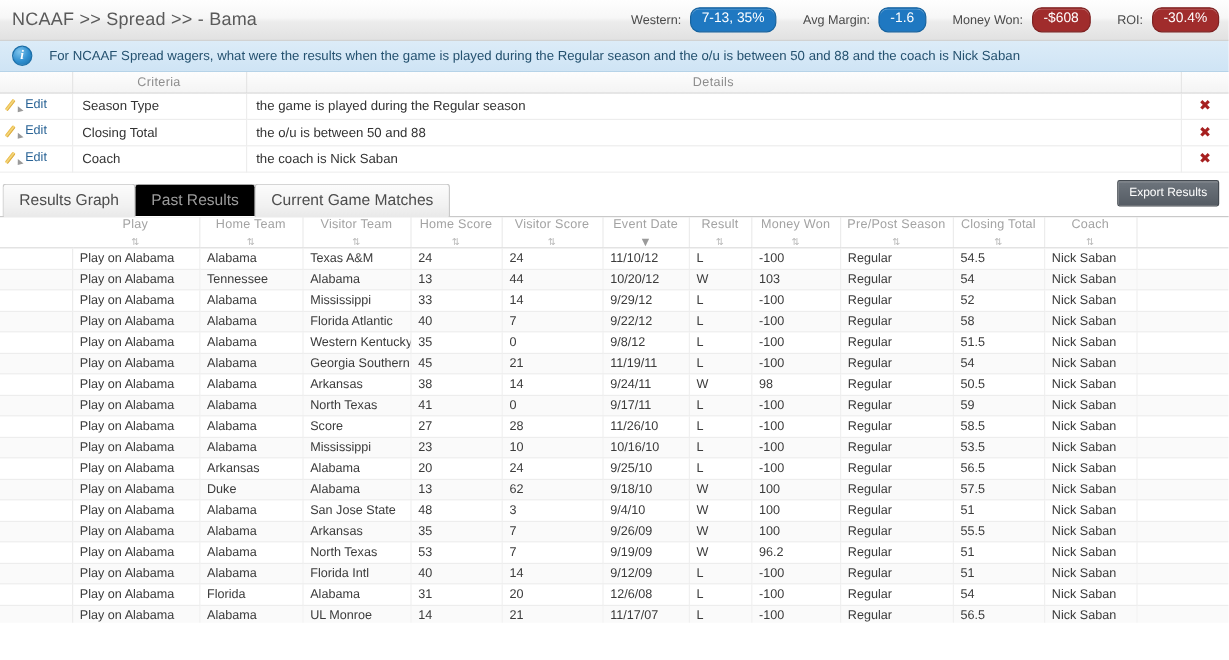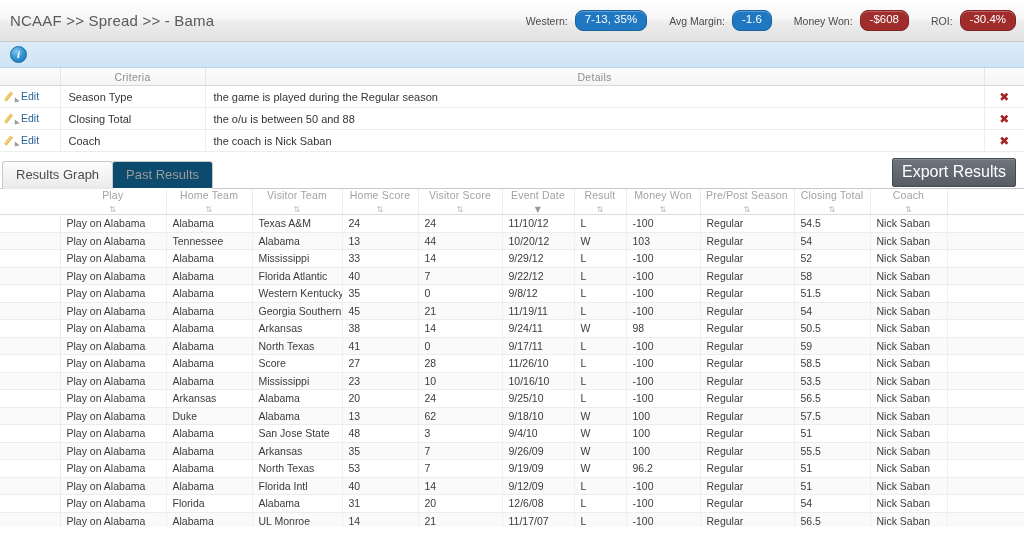--- a/index.html
+++ b/index.html
@@ -12,21 +12,21 @@
     height: 550px;
     overflow: hidden;
     font-family: "Liberation Sans", sans-serif;
     font-size: 11px;
     color: #333;
     -webkit-font-smoothing: antialiased;
   }
 
   
   .titlebar {
-    height: 42px;
+    height: 34px;
     box-sizing: border-box;
     background: linear-gradient(to bottom, #fefefe 0%, #f7f7f7 45%, #ececec 55%, #e2e2e2 100%);
     border-bottom: 1px solid #c8c8c8;
     display: flex;
     align-items: center;
     padding: 0 8px 0 10px;
     position: relative;
   }
   .page-title {
     font-size: 15px;
@@ -194,32 +194,32 @@
     background: linear-gradient(to bottom, #fcfcfc 0%, #f2f2f2 60%, #e9e9e9 100%);
     border: 1px solid #c9c9c9;
     border-bottom: none;
     border-radius: 3px 3px 0 0;
     margin-right: -1px;
     cursor: pointer;
     white-space: nowrap;
     top: 1px;
   }
   .tab.active {
-    background: #0c4a6e;
+    background: #000000;
     color: #9b9b9b;
     border-color: #c9c9c9;
     border-bottom: 1px solid #ffffff;
     z-index: 3;
   }
   .export-btn {
     position: absolute;
     right: 8px;
     top: 6px;
     padding: 4px 9px 5px 9px;
-    font-size: 16px;
+    font-size: 10px;
     color: #fff;
     background: linear-gradient(to bottom, #6e757d 0%, #555c64 100%);
     border: 1px solid #444a51;
     border-radius: 2px;
     cursor: pointer;
     box-shadow: inset 0 1px 0 rgba(255,255,255,.18);
     white-space: nowrap;
   }
 
   
@@ -296,20 +296,21 @@
       </div>
       <div class="stat">
         <span class="stat-label">ROI:</span>
         <span class="stat-pill pill-red">-30.4%</span>
       </div>
     </div>
 </div>
 
 <div class="infobar">
   <span class="info-icon">i</span>
+  <span class="info-text">For NCAAF Spread wagers, what were the results when the game is played during the Regular season and the o/u is between 50 and 88 and the coach is Nick Saban</span>
 </div>
 
 <table class="grid">
   <colgroup>
     <col style="width:60px">
       <col style="width:145px">
       <col style="width:null">
       <col style="width:40px">
   </colgroup>
   <thead>
@@ -348,20 +349,21 @@
         <td class="cedge">the coach is Nick Saban</td>
         <td class="ctr" style="padding: 0px;"><span class="del-x">✖</span></td>
       </tr>
     </tbody>
 </table>
 
 <div class="tabs-wrap">
   <div id="tabs-host" style="display:flex; align-items:flex-end;">
       <div class="tab">Results Graph</div>
       <div class="tab active">Past Results</div>
+      <div class="tab">Current Game Matches</div>
     </div>
   <div class="export-btn">Export Results</div>
 </div>
 
 <div class="results-scroll">
   <table class="results">
     <colgroup>
       <col style="width:60px">
       <col style="width:106px">
         <col style="width:86px">

